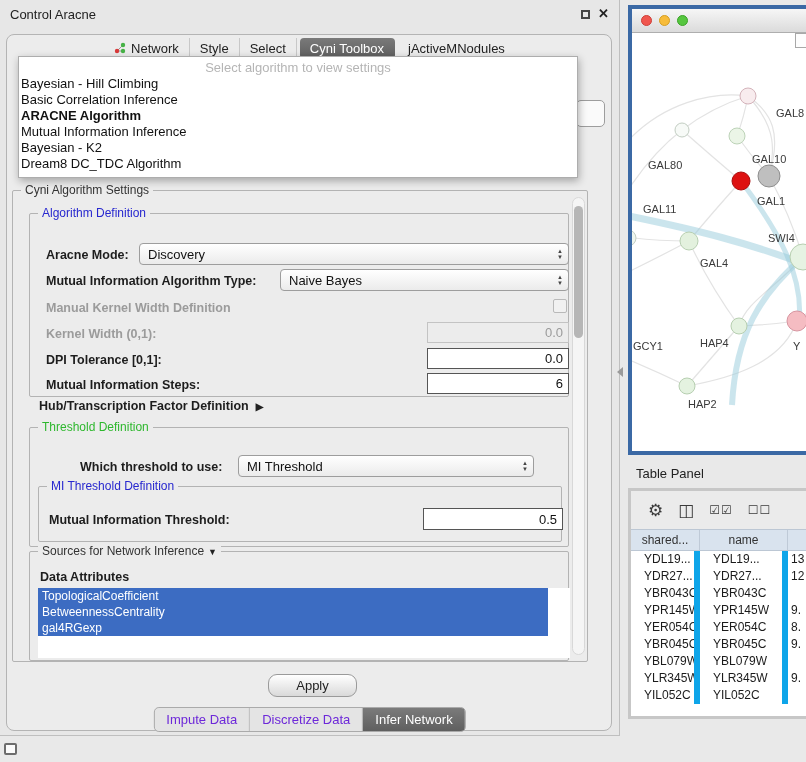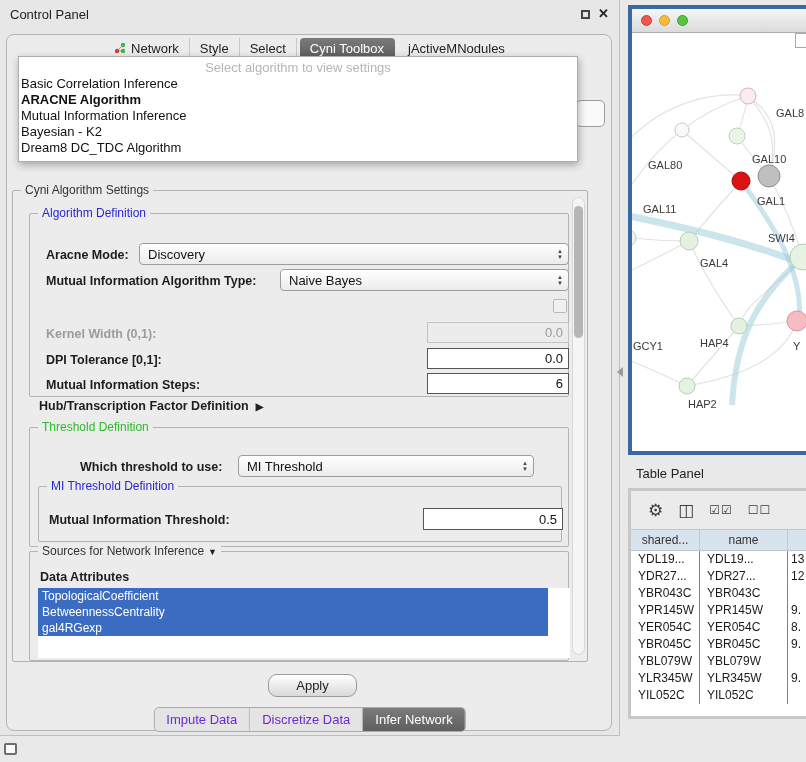--- a/index.html
+++ b/index.html
@@ -85,36 +85,36 @@
   
   #table-panel-label{position:absolute;left:636px;top:466px;font-size:13px;color:#222;}
   #table-window{position:absolute;left:628px;top:488px;width:212px;height:231px;border:3px solid #c7c7c7;background:#ebebeb;}
   .tb-toolbar{height:38px;display:flex;align-items:center;gap:15px;padding-left:17px;color:#3a3a3a;}
   .tb-icon{font-size:17px;line-height:17px;}
   .tb-icon.small{font-size:12px;letter-spacing:1px;}
   .tb-header{display:flex;height:22px;background:#d9e3ee;border-top:1px solid #bcc7d4;border-bottom:1px solid #bcc7d4;}
   .tb-hcell{font-size:12px;color:#333;display:flex;align-items:center;justify-content:center;border-right:1px solid #bfcad7;overflow:hidden;white-space:nowrap;text-align:center;}
   .tb-rows{background:#fff;height:165px;overflow:hidden;}
   .tb-row{display:flex;height:17px;}
-  .tb-cell{font-size:12px;color:#1b1b1b;line-height:17px;padding-left:7px;overflow:hidden;white-space:nowrap;border-right:1px solid #0ea5e9;}
+  .tb-cell{font-size:12px;color:#1b1b1b;line-height:17px;padding-left:13px;overflow:hidden;white-space:nowrap;border-right:6px solid #0ea5e9;}
   .c0{width:69px;flex:none;}
   .c1{width:88px;flex:none;}
   .c2{flex:1;border-right:none !important;}
   .tb-cell.c2{padding-left:3px;}
 
   #corner-mini-icon{position:absolute;left:4px;top:743px;width:13px;height:12px;border:2px solid #6d6d6d;border-radius:2px;background:#fbfbfb;}
 </style>
 </head>
 <body>
 
 <div id="screen">
 
   <section id="control-panel">
     <div class="cp-titlebar">
-      <span class="cp-title">Control Panel</span>
+      <span class="cp-title">Control Aracne</span>
       <span class="cp-controls">
         <span class="wbtn-float"></span>
         <span class="wbtn-close">✕</span>
       </span>
     </div>
 
     <div class="cp-inner"></div>
 
     <div id="top-tabs">
         <div class="tab">
@@ -160,20 +160,21 @@
 
         <span class="lbl" style="left:16px;top:60px;">Mutual Information Algorithm Type:</span>
         <div class="combo" style="left:250px;top:55px;width:289px;">
           <span>Naive Bayes</span>
           <span class="arrows">
               <i>▲</i>
               <i>▼</i>
             </span>
         </div>
 
+        <span class="lbl disabled" style="left:16px;top:87px;">Manual Kernel Width Definition</span>
         <div class="checkbox" style="left:523px;top:85px;"></div>
 
         <span class="lbl disabled" style="left:16px;top:113px;">Kernel Width (0,1):</span>
         <input class="numfield disabled" style="left: 397px; top: 108px; width: 142px;" value="0.0">
 
         <span class="lbl" style="left:16px;top:139px;">DPI Tolerance [0,1]:</span>
         <input class="numfield" style="left: 397px; top: 134px; width: 142px;" value="0.0">
 
         <span class="lbl" style="left:16px;top:164px;">Mutual Information Steps:</span>
         <input class="numfield" style="left: 397px; top: 159px; width: 142px;" value="6">
@@ -226,20 +227,21 @@
         <div class="btab">Impute Data</div>
         <div class="btab">Discretize Data</div>
         <div class="btab selected">Infer Network</div>
       </div>
 
     <div id="combo-remnant"></div>
 
     <div id="algo-dropdown">
       <div class="dd-placeholder">Select algorithm to view settings</div>
       <div id="dd-items">
+          <div class="dd-item">Bayesian - Hill Climbing</div>
           <div class="dd-item">Basic Correlation Inference</div>
           <div class="dd-item dd-selected">ARACNE Algorithm</div>
           <div class="dd-item">Mutual Information Inference</div>
           <div class="dd-item">Bayesian - K2</div>
           <div class="dd-item">Dream8 DC_TDC Algorithm</div>
         </div>
     </div>
   </section>
 
   <div id="splitter-arrow"></div>

